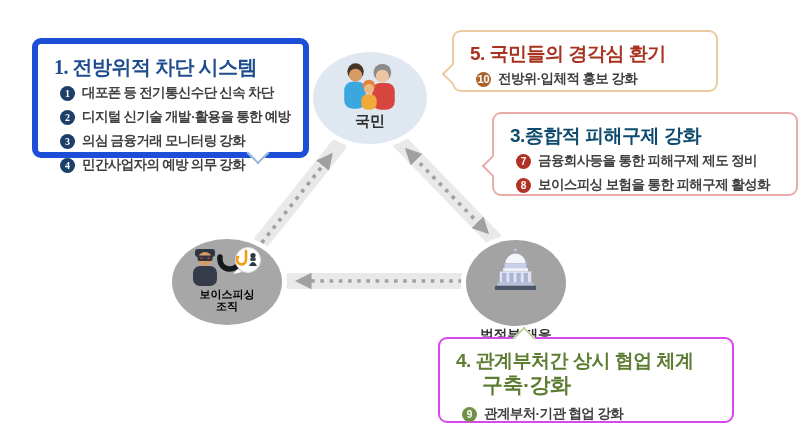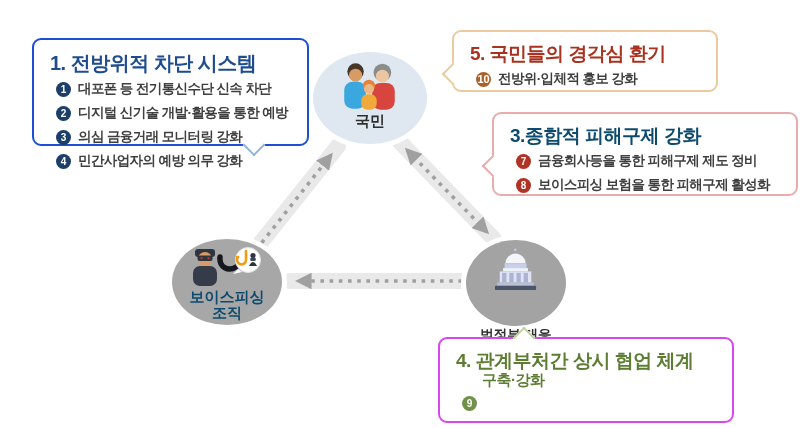--- a/index.html
+++ b/index.html
@@ -9,55 +9,55 @@
   }
   
   .arrow-layer{position:absolute;left:0;top:0;width:804px;height:428px;z-index:1;}
   
   .node{position:absolute;border-radius:50%;box-shadow:0 0 0 5px #fff;z-index:2;
         display:flex;flex-direction:column;align-items:center;justify-content:flex-start;}
   .node .nlabel{font-weight:bold;color:#2f2f2f;text-align:right;line-height:1.15;}
   .node-citizens{left:313px;top:52px;width:114px;height:92px;background:#dfe8f1;}
   .node-citizens .nlabel{font-size:15px;margin-top:-2px;}
   .node-phishing{left:172px;top:239px;width:110px;height:86px;background:#a7a7a7;}
-  .node-phishing .nlabel{font-size:15px;margin-top:-1px;color:#0c4a6e;}
+  .node-phishing .nlabel{font-size:11px;margin-top:-1px;color:#000000;}
   .node-government{left:466px;top:240px;width:100px;height:86px;background:#a3a3a3;gap:36px;}
   .node-government .nlabel{font-size:13.5px;margin-top:-1px;}
   .node .icon-wrap{margin-top:8px;line-height:0;}
   
   .sbox{position:absolute;background:#fff;border-radius:9px;z-index:3;box-sizing:border-box;padding:8px 12px 6px 14px;}
   .sbox .title{font-weight:bold;letter-spacing:-0.5px;line-height:1.12;}
   .item{display:flex;align-items:center;gap:7px;margin:6px 0 0 8px;}
   .itext{font-size:13.5px;color:#3f3f3f;font-weight:bold;letter-spacing:-0.6px;white-space:nowrap;}
   .num{flex:0 0 auto;width:15px;height:15px;border-radius:50%;color:#fff;font-size:10px;
        font-weight:bold;text-align:center;line-height:15px;}
   
   .tail{position:absolute;width:14px;height:14px;background:#fff;transform:rotate(45deg);}
   .tail-down{border-bottom:2px solid;border-right:2px solid;}
   .tail-up{border-top:2px solid;border-left:2px solid;}
   .tail-left{border-left:2px solid;border-bottom:2px solid;}
   
-  .box-blocking{left:32px;top:38px;width:277px;height:108px;border:2px solid #1d4ed8;}
+  .box-blocking{left:32px;top:38px;width:277px;height:120px;border:6px solid #1d4ed8;font-family:Liberation Serif, serif;}
   .box-blocking .title{font-size:20px;color:#1e4c8f;margin:4px 0 6px 2px;}
   .box-blocking .num{background:#1b3f69;}
   .box-blocking .tail{bottom:-9px;left:212px;border-color:#92b5dc;}
   
   .box-enforcement{left:42px;top:336px;width:292px;height:79px;border:2px solid #cbcbcb;}
   .box-enforcement .title{font-size:20px;color:#3c3c3c;margin:3px 0 5px 2px;}
   .box-enforcement .num{background:#4f4f4f;}
   .box-enforcement .tail{top:-9px;left:242px;border-color:#cbcbcb;}
   
   .box-relief{left:492px;top:112px;width:306px;height:84px;border:2px solid #eaabab;}
   .box-relief .title{font-size:19px;color:#0c4a6e;margin:3px 0 5px 2px;}
   .box-relief .num{background:#b13124;}
   .box-relief .tail{left:-9px;bottom:20px;border-color:#eaabab;}
   
   .box-cooperation{left:438px;top:337px;width:296px;height:86px;border:2px solid #d946ef;}
   .box-cooperation .title{font-size:19px;color:#5d7d33;margin:3px 0 0 2px;}
-  .box-cooperation .title2{font-size:15px;color:#5d7d33;font-weight:bold;letter-spacing:-0.5px;margin:0 0 4px 28px;}
+  .box-cooperation .title2{font-size:21px;color:#5d7d33;font-weight:bold;letter-spacing:-0.5px;margin:0 0 4px 28px;}
   .box-cooperation .num{background:#71914a;}
   .box-cooperation .tail{top:-9px;left:76px;border-color:#bed29c;}
   
   .box-awareness{left:452px;top:30px;width:266px;height:62px;border:2px solid #ecca9f;}
   .box-awareness .title{font-size:19px;color:#a8321f;margin:3px 0 4px 2px;}
   .box-awareness .num{background:#a9622a;}
   .box-awareness .tail{left:-9px;bottom:8px;border-color:#ecca9f;}
 </style>
 </head>
 <body>
@@ -184,16 +184,17 @@
     </div>
   </div>
 
 
   <div class="sbox box-cooperation">
     <div class="tail tail-up"></div>
     <div class="title">4. 관계부처간 상시 협업 체계</div>
     <div class="title2">구축·강화</div>
     <div class="item">
       <span class="num">9</span>
+      <span class="itext">관계부처·기관 협업 강화</span>
     </div>
   </div>
 
 </div>
 
 </body></html>

